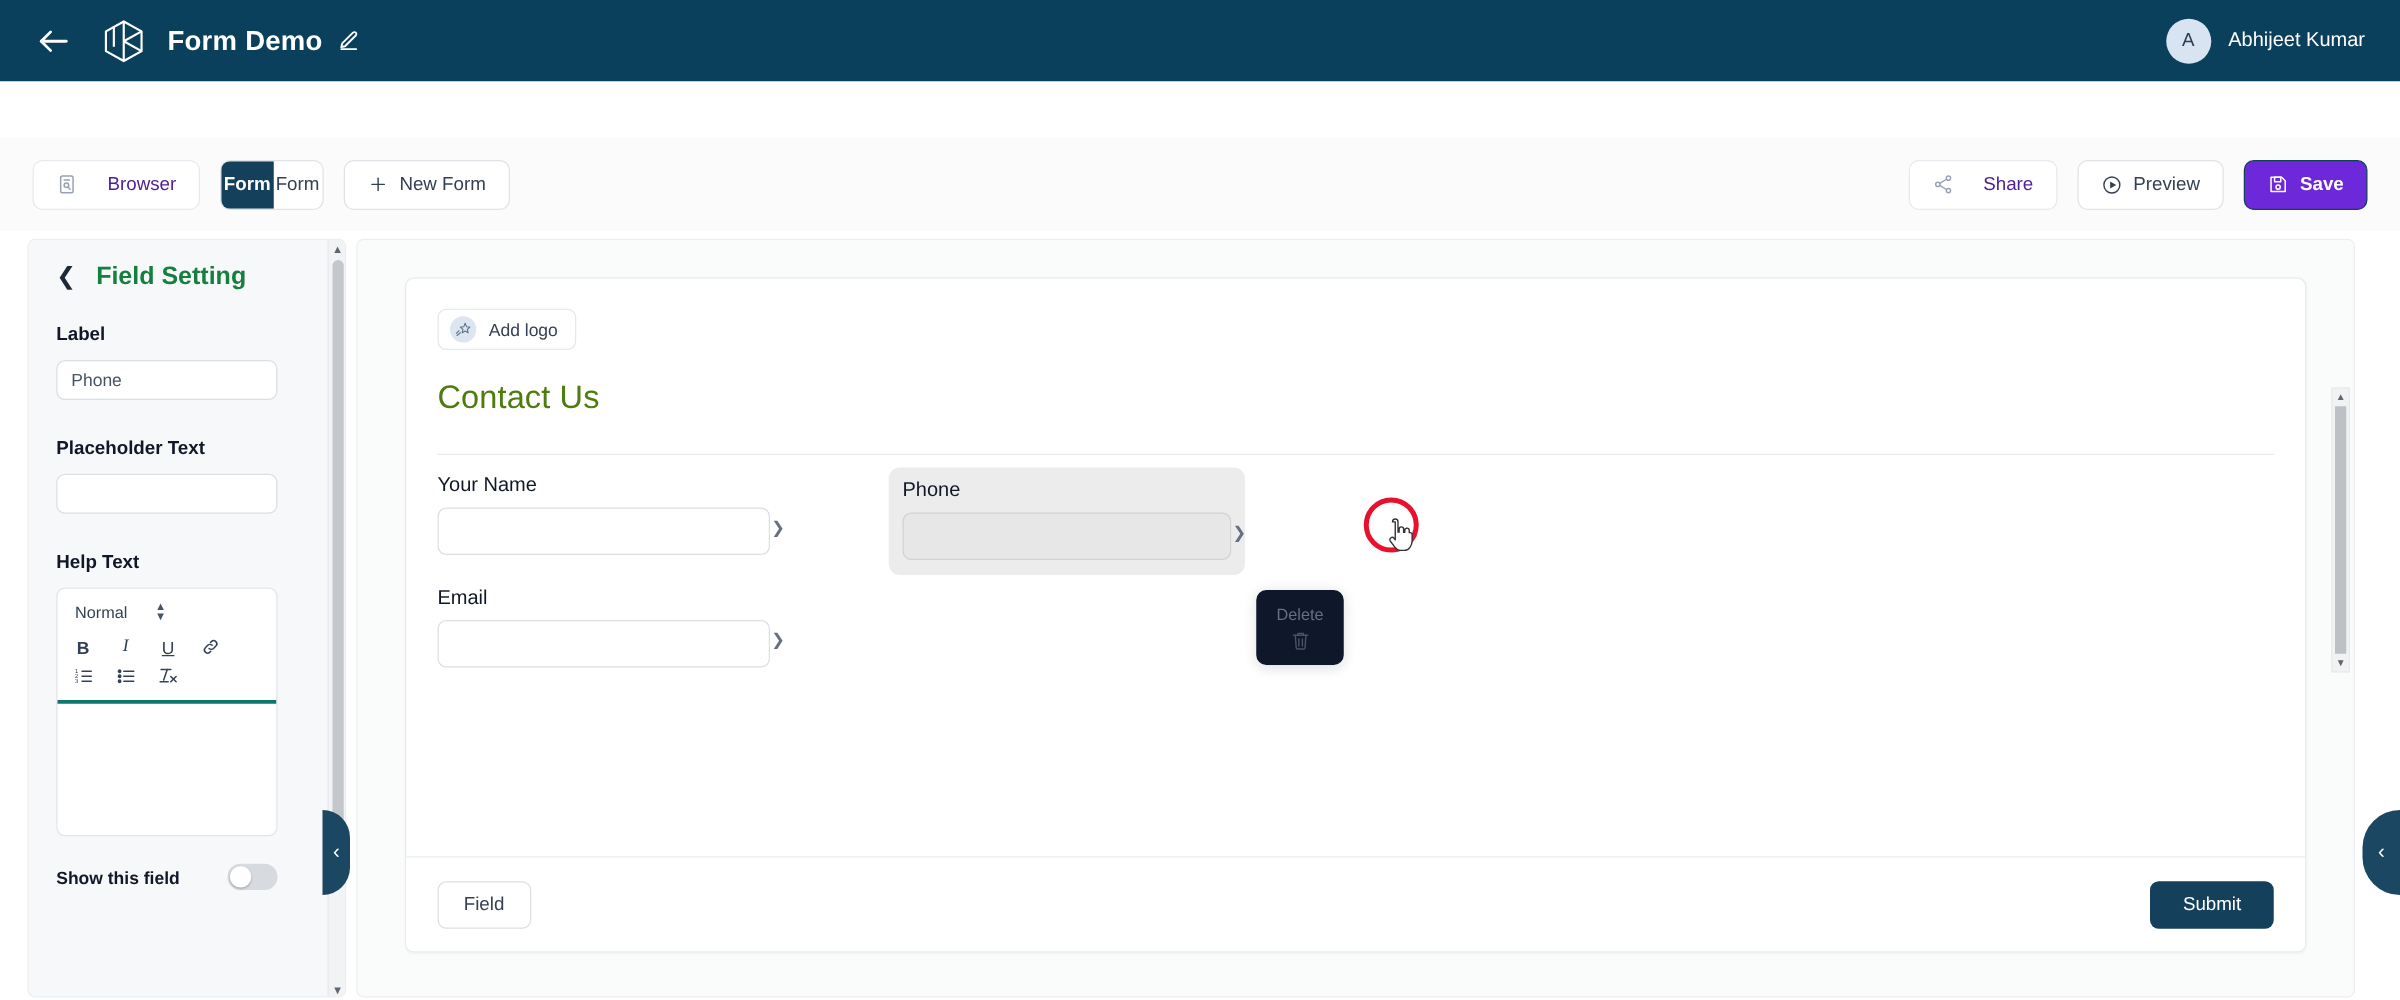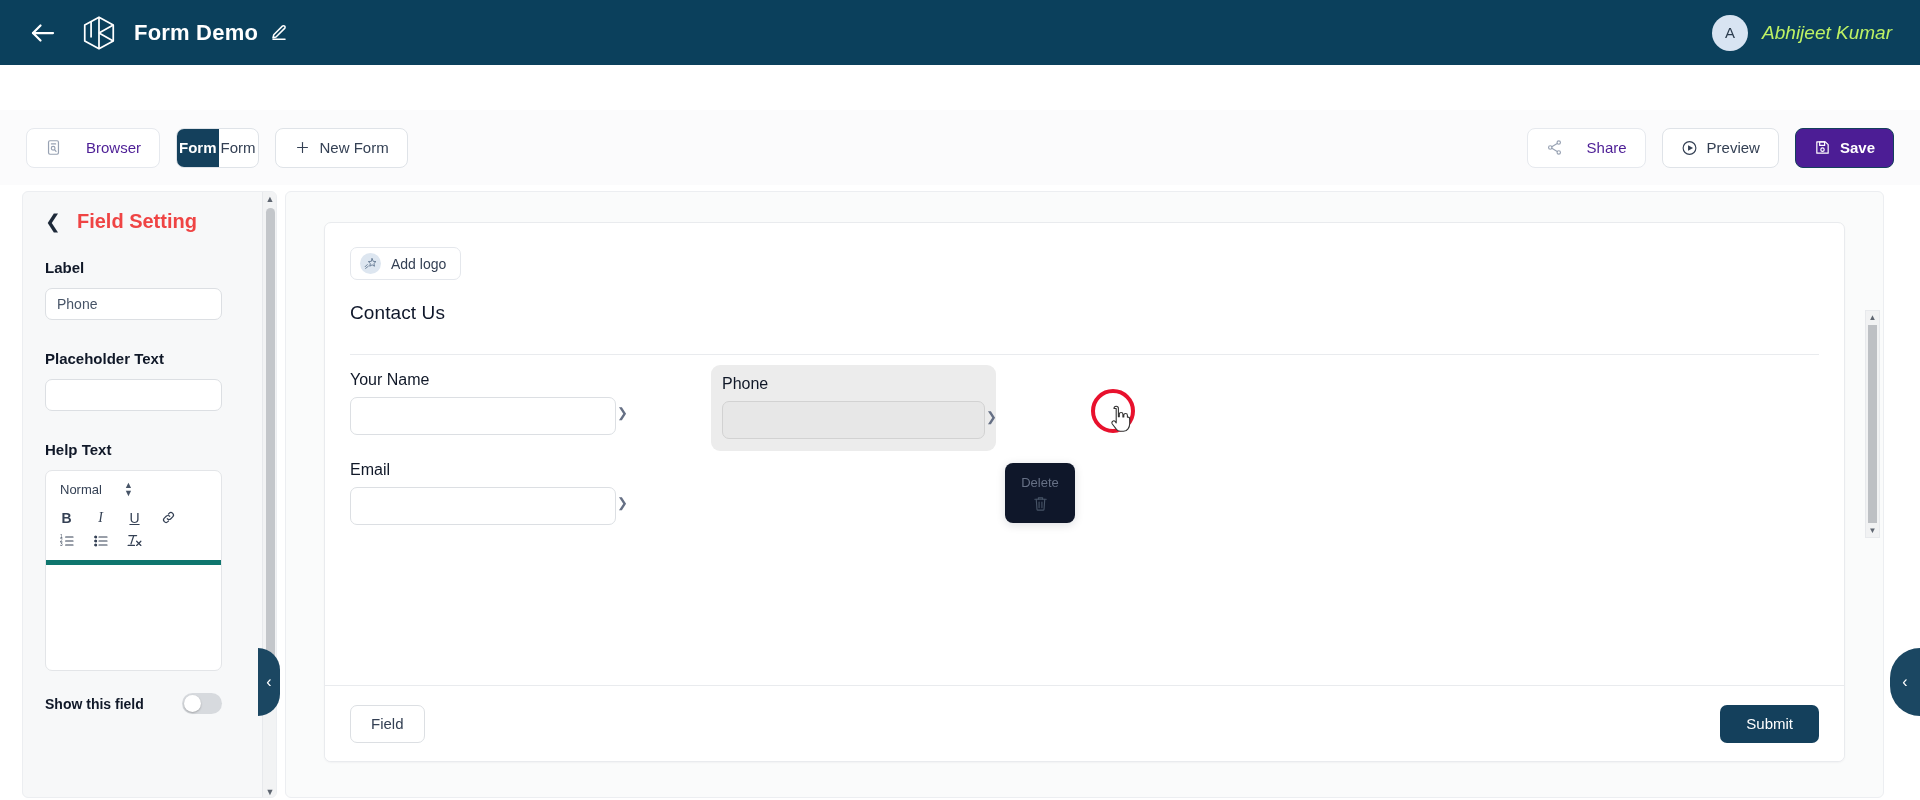--- a/index.html
+++ b/index.html
@@ -24,21 +24,21 @@
   .app-title { color: #fff; font-size: 22px; font-weight: bold; margin-left: 16px; letter-spacing: .2px;}
   .edit-pencil { width: 18px; height: 18px; margin-left: 12px; color: #fff; cursor: pointer;
     display:flex; align-items:center; }
   .topbar-spacer { flex: 1 1 auto; }
   .user-box { display: flex; align-items: center; gap: 14px; cursor: pointer; }
   .avatar {
     width: 36px; height: 36px; border-radius: 50%;
     background: #d8e4f2; color: #2b3c4e; font-size: 15px;
     display: flex; align-items: center; justify-content: center; font-weight: 500;
   }
-  .user-name { color: #bef264; font-size: 19px; font-style: italic; }
+  .user-name { color: #ffffff; font-size: 16px; }
 
   
   .tabstrip {
     position: absolute; left: 0; top: 65px; width: 1920px; height: 45px;
     background: #fff; display: flex; align-items: stretch;
     border-bottom: 1px solid #e4e7ec;
   }
   .sheet-tab {
     display: flex; align-items: center; gap: 14px; padding: 0 20px;
     border-right: 1px solid #dfe3e8; border-bottom: 3px solid #0b405c;
@@ -60,21 +60,21 @@
     background: #fbfbfc; display: flex; align-items: center; padding: 0 26px;
     gap: 16px;
   }
   .btn {
     display: inline-flex; align-items: center; gap: 9px;
     height: 40px; padding: 0 18px; border-radius: 8px;
     border: 1px solid #dfe3e8; background: #fff; color: #344054;
     font-size: 15px; cursor: pointer; white-space: nowrap;
   }
   .btn.muted { color: #4c1d95; border-color: #e6e9ee; gap: 24px; }
-  .btn.primary { background: #4c1d95; border-color: #14405c; color: #fff; font-weight: bold; }
+  .btn.primary { background: #6d28d9; border-color: #14405c; color: #fff; font-weight: bold; }
   .segmented {
     display: inline-flex; height: 40px; border-radius: 8px; overflow: hidden;
     border: 1px solid #dfe3e8; background: #fff;
   }
   .seg {
     display: inline-flex; align-items: center; justify-content: center;
     padding: 0 2px; font-size: 15px; color: #344054; cursor: pointer;
   }
   .seg.active { background: #14405c; color: #fff; font-weight: bold; }
   .toolbar-spacer { flex: 1 1 auto; }
@@ -88,33 +88,33 @@
 
   
   .left-panel {
     position: absolute; left: 22px; top: 6px; width: 255px; height: 607px;
     background: #f7f8f9; border: 1px solid #eceef1; border-radius: 6px;
     overflow: hidden;
   }
   .lp-inner { padding: 18px 22px 0 22px; width: 238px; }
   .lp-head { display: flex; align-items: center; gap: 16px; margin-bottom: 26px; }
   .lp-back { font-size: 19px; color: #1d2939; cursor: pointer; line-height: 1; }
-  .lp-title { font-size: 20px; font-weight: bold; color: #ef4444; }
+  .lp-title { font-size: 20px; font-weight: bold; color: #15803d; }
   .lp-label { font-size: 15px; font-weight: bold; color: #101828; margin-bottom: 12px; }
   .lp-input {
     width: 177px; height: 32px; border: 1px solid #dcdfe3; border-radius: 7px;
     background: #fff; padding: 0 11px; font-size: 14px; color: #475467;
     font-family: "Liberation Sans", sans-serif; outline: none;
   }
   .lp-gap { height: 30px; }
   .editor {
     width: 177px; border: 1px solid #e3e5e8; border-radius: 7px; background: #fff;
     margin-top: 10px;
   }
-  .editor-toolbar { padding: 8px 10px 8px 10px; border-bottom: 5px solid #0f766e; }
+  .editor-toolbar { padding: 8px 10px 8px 10px; border-bottom: 3px solid #0f766e; }
   .ed-row1 { display: flex; align-items: center; gap: 8px; margin-bottom: 7px; }
   .ed-select {
     display: flex; align-items: center; gap: 22px; font-size: 13px; color: #344054;
     cursor: pointer; padding: 2px 4px;
   }
   .ed-spin { font-size: 9px; line-height: 8px; color: #475467; display:flex; flex-direction:column;}
   .ed-row { display: flex; align-items: center; gap: 17px; padding: 3px 2px; }
   .ed-btn { width: 17px; height: 17px; display:flex; align-items:center; justify-content:center;
     font-size: 14px; color: #344054; cursor: pointer; }
   .editor-body { height: 105px; }
@@ -168,21 +168,21 @@
   .add-logo-btn {
     display: inline-flex; align-items: center; gap: 10px;
     height: 33px; padding: 0 14px 0 9px; border-radius: 7px;
     border: 1px solid #e4e7ec; background: #fff; font-size: 14px; color: #344054;
     cursor: pointer;
   }
   .logo-circle {
     width: 21px; height: 21px; border-radius: 50%; background: #dde6f0;
     display: flex; align-items: center; justify-content: center;
   }
-  .form-title { font-size: 19px; color: #0f172a; margin-top: 22px; font-weight: normal; letter-spacing:.1px;}
+  .form-title { font-size: 26px; color: #4d7c0f; margin-top: 22px; font-weight: normal; letter-spacing:.1px;}
   .form-divider { height: 1px; background: #e9ebee; margin-top: 30px; }
 
   .fields-area { position: relative; padding: 22px 25px 0 25px; height: 300px; }
   .field-block { position: absolute; }
   .field-label { font-size: 16px; color: #101828; margin-bottom: 8px; }
   .field-input {
     width: 266px; height: 38px; border: 1px solid #dcdfe3; border-radius: 7px;
     background: #fff;
   }
   .field-chev {

